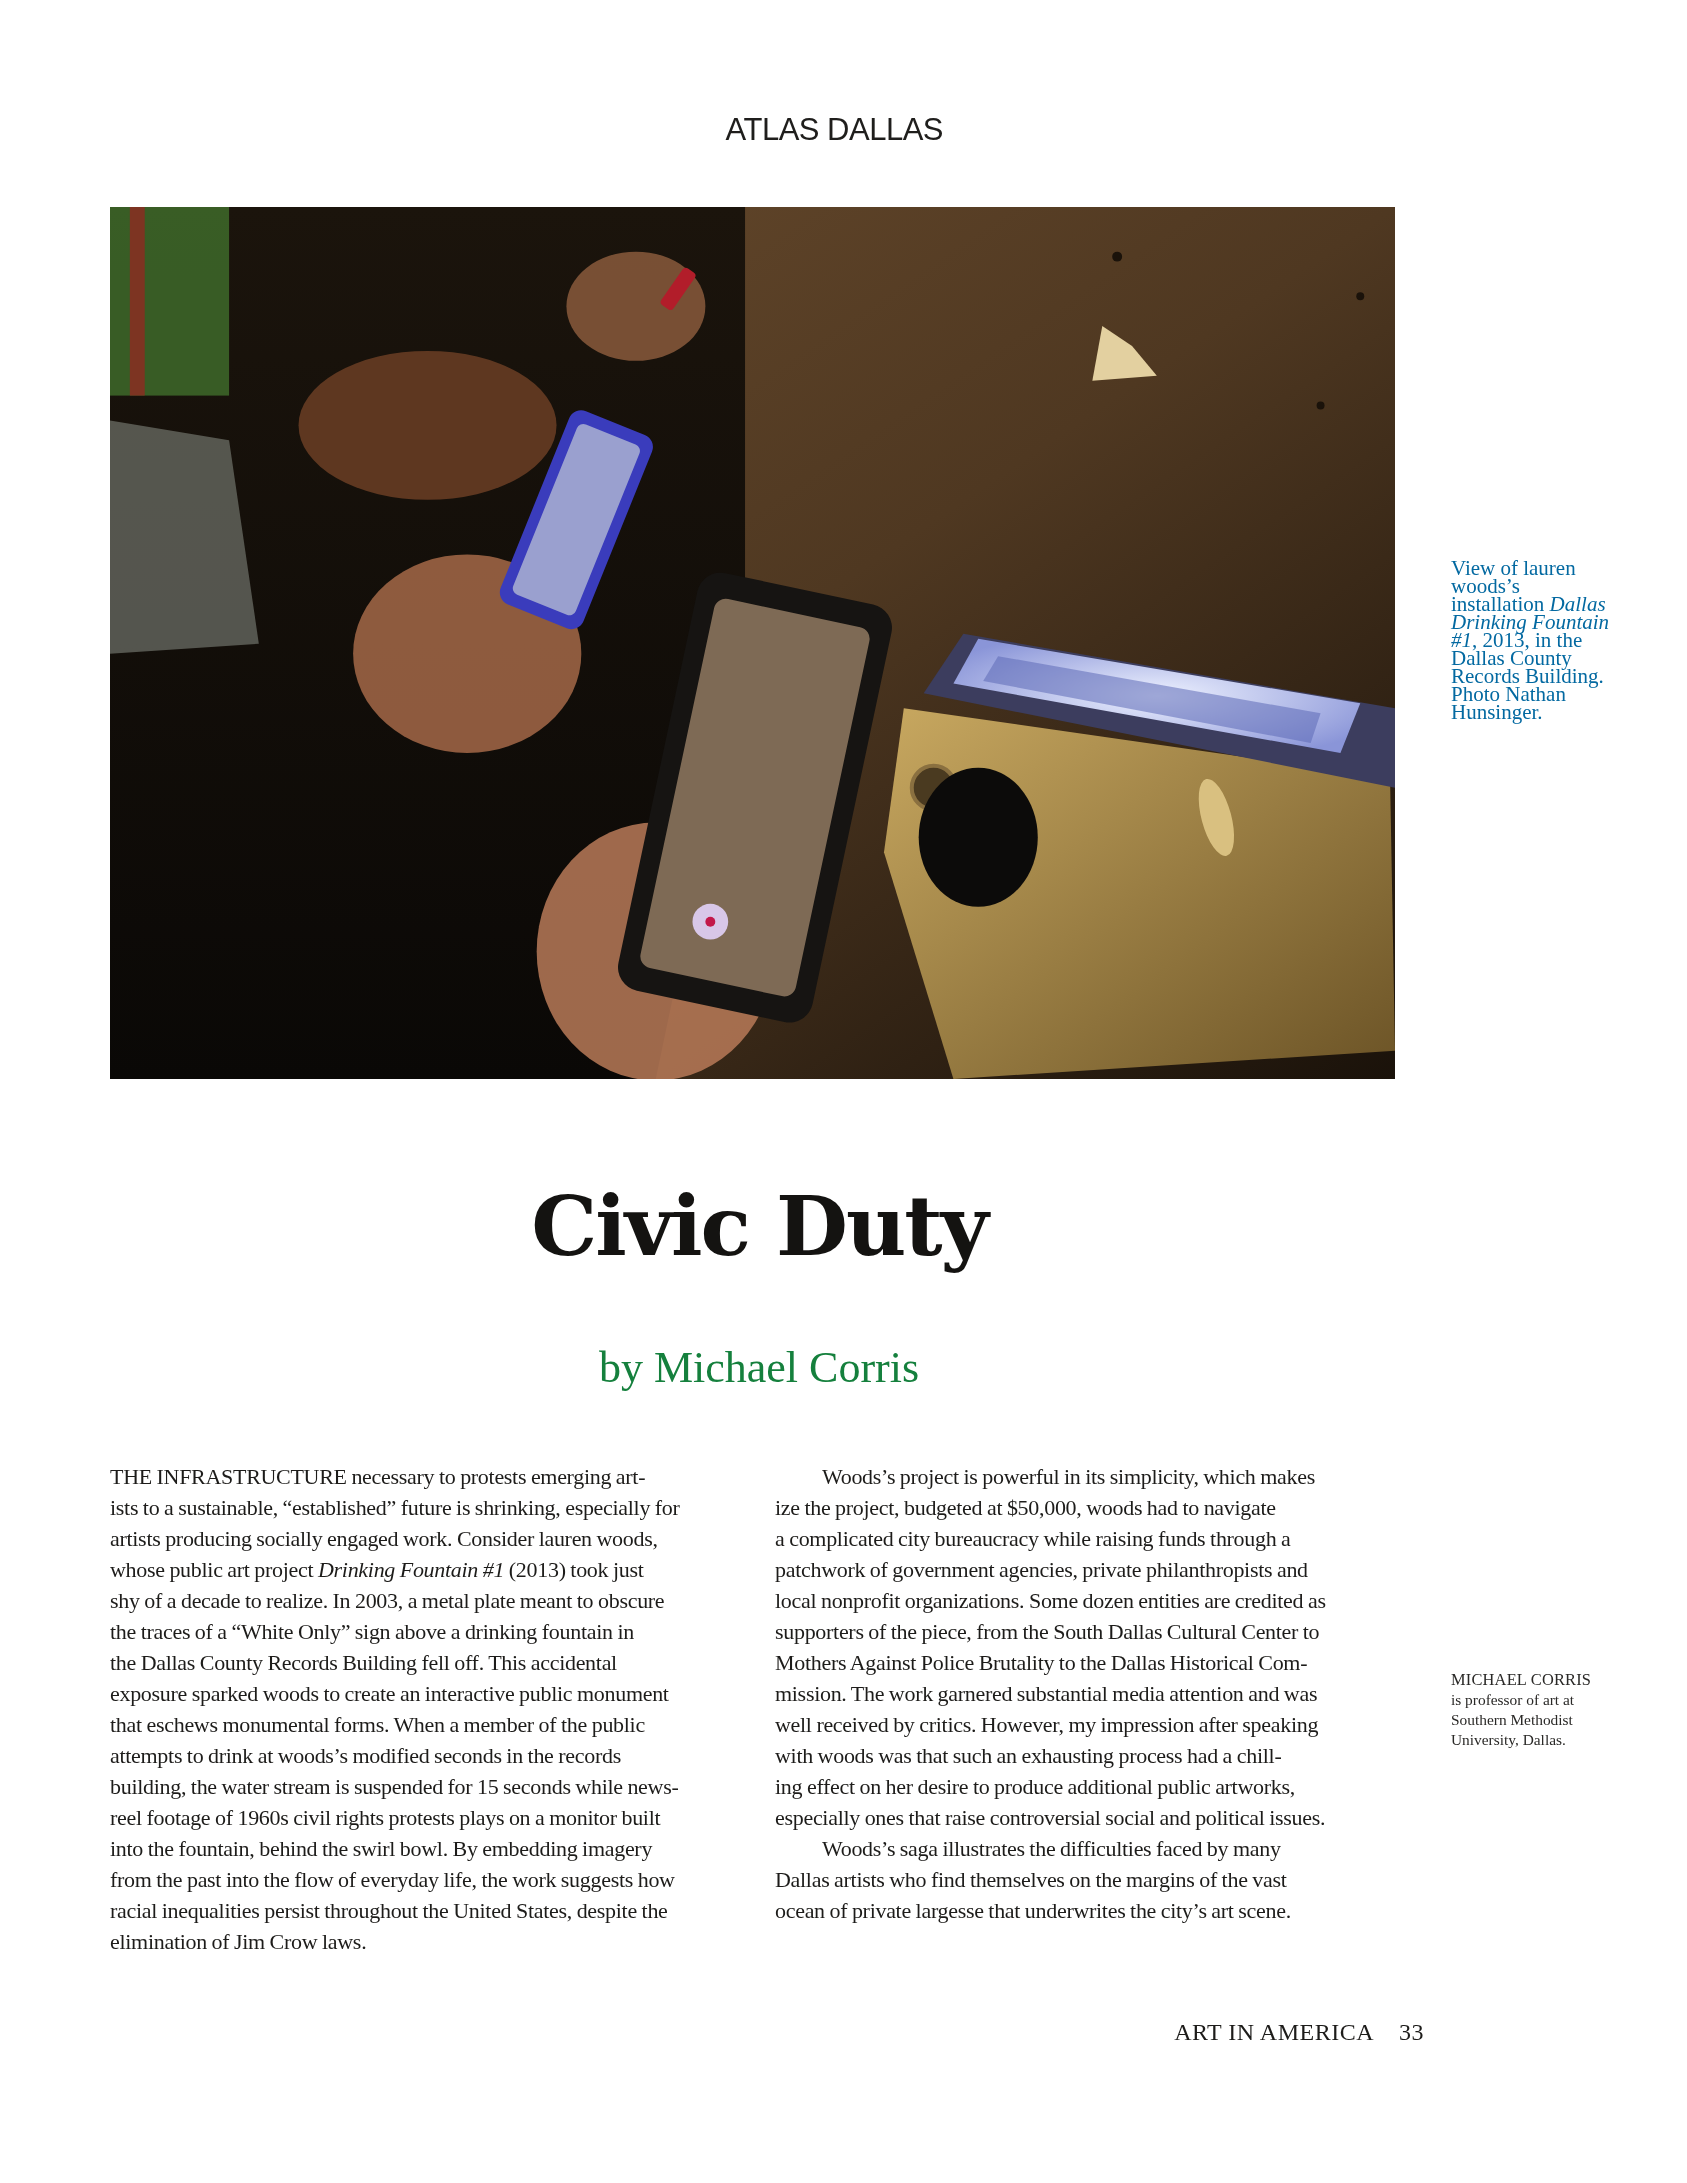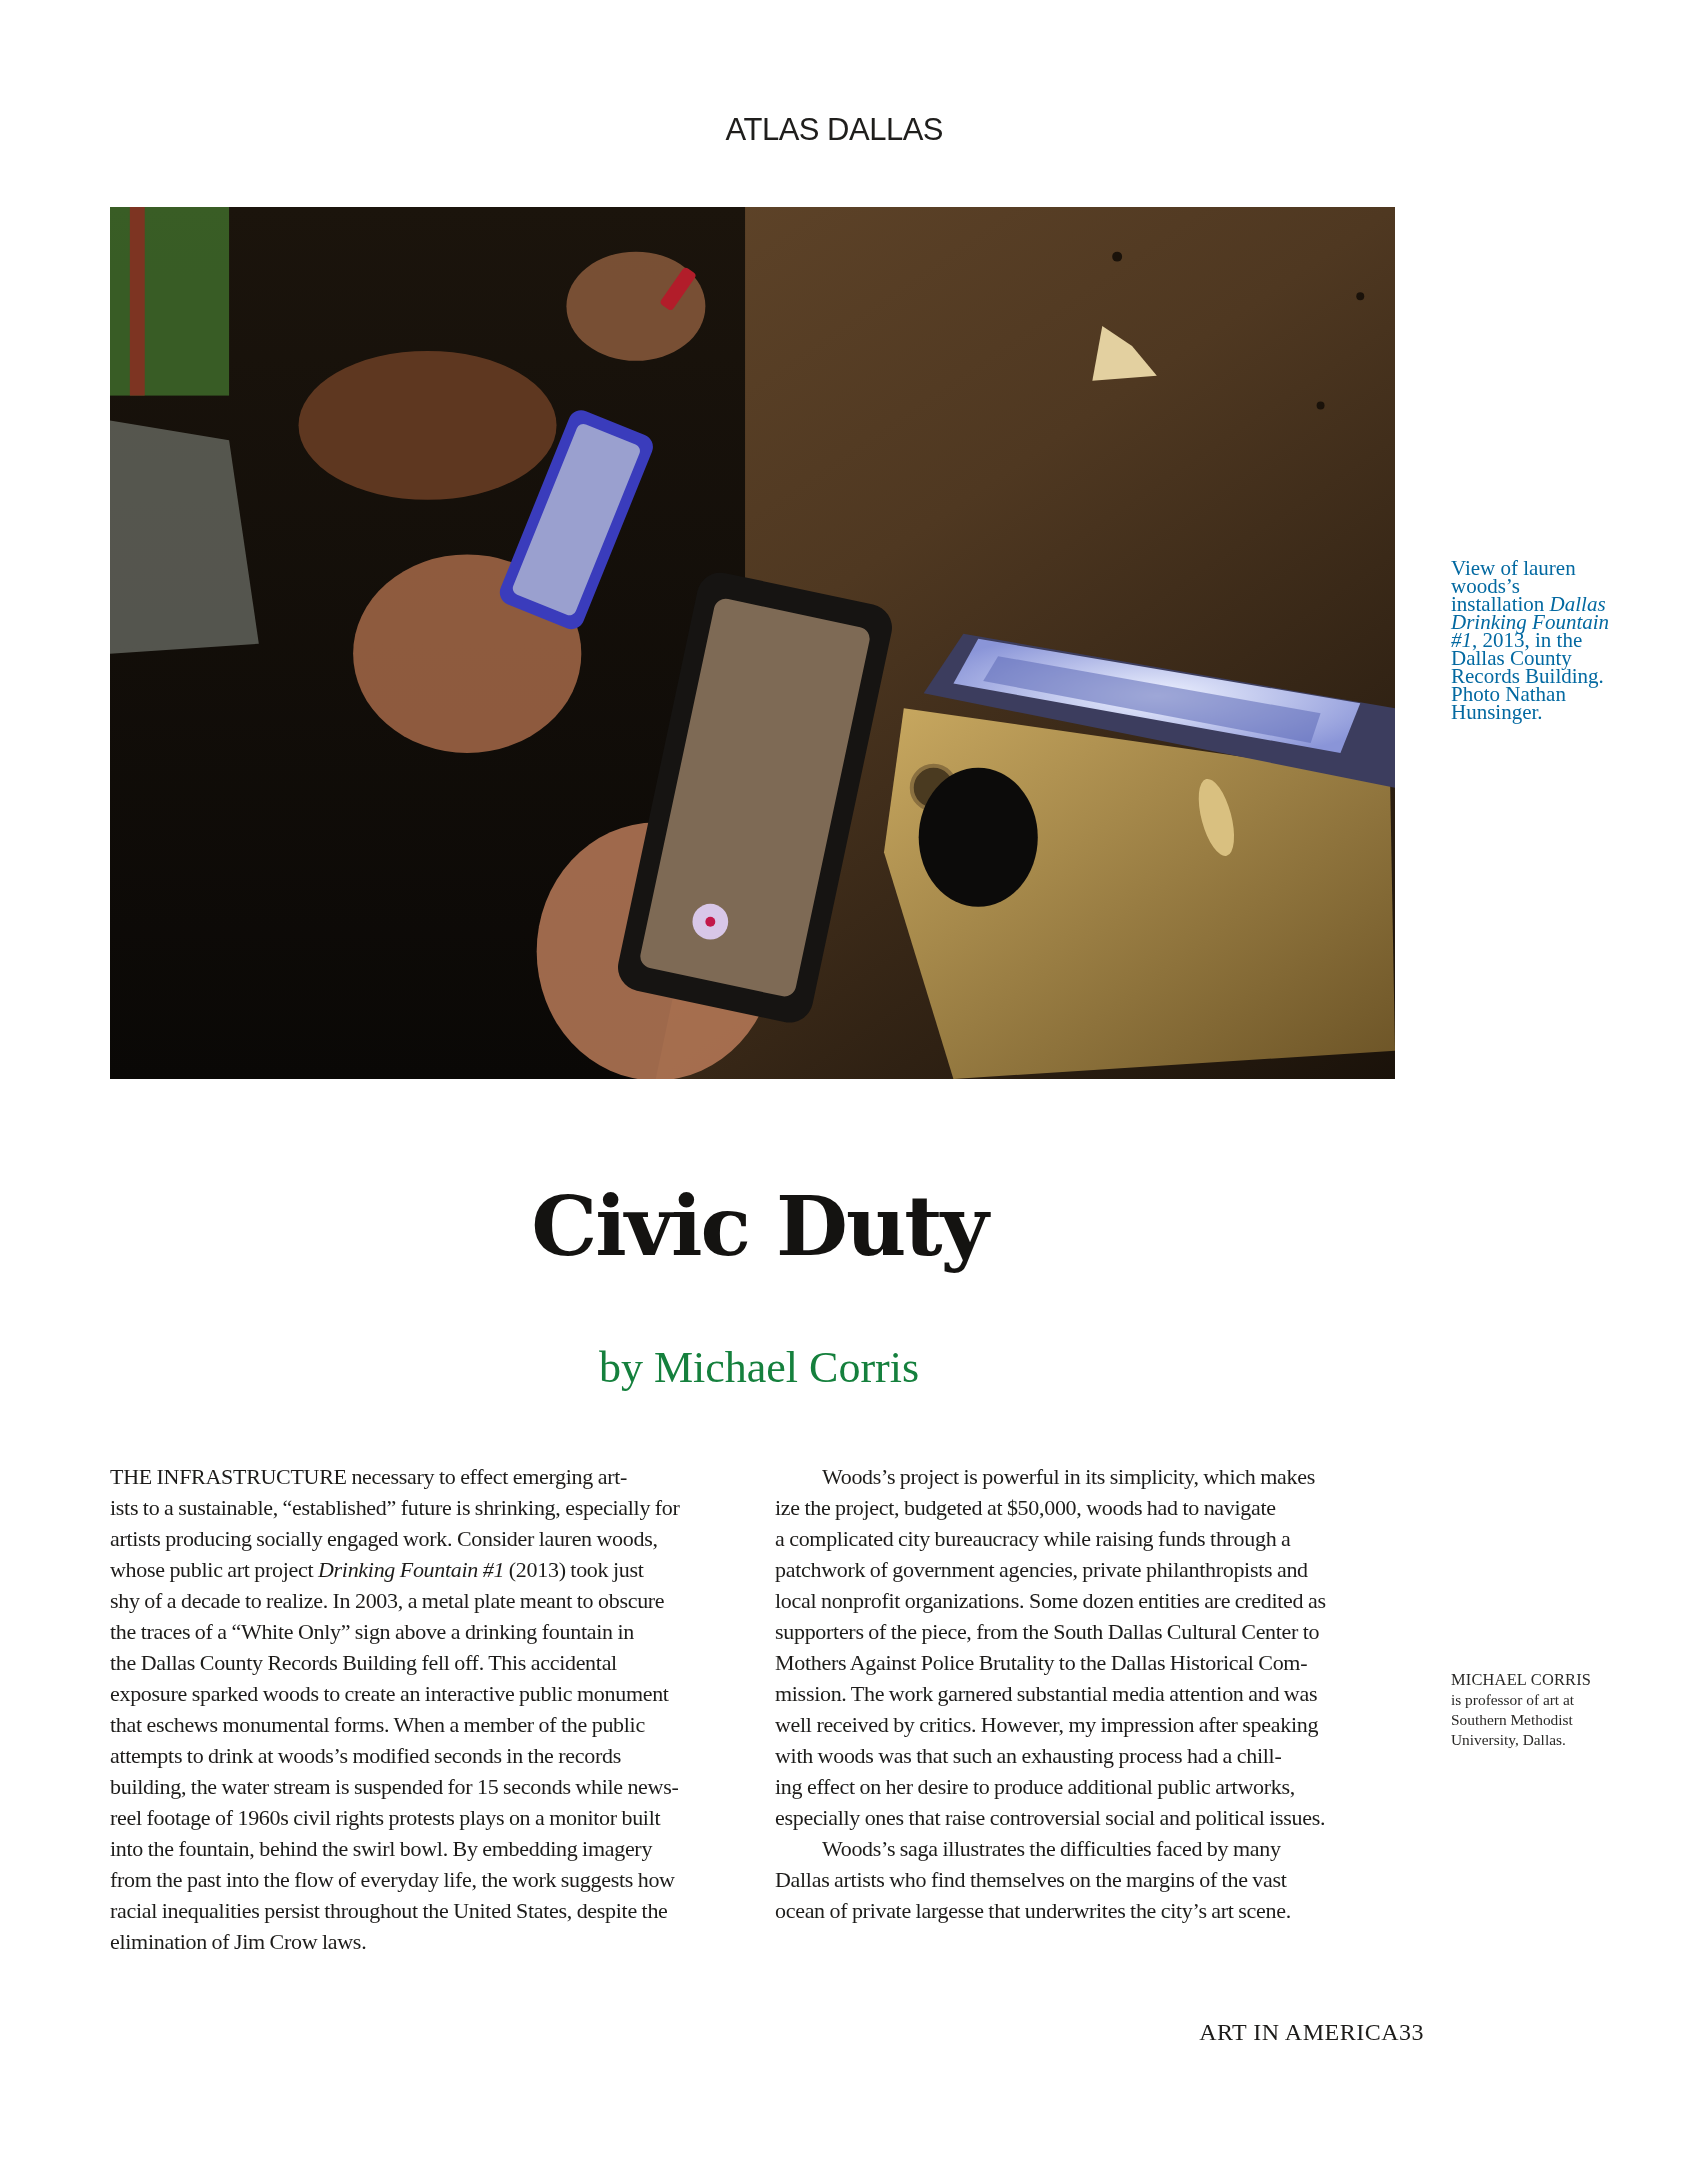--- a/index.html
+++ b/index.html
@@ -38,21 +38,21 @@
   .col i { font-style: italic; }
   .bio {
     position: absolute; left: 1451px; top: 1670px; width: 169px;
     font-family: "Liberation Serif", serif; font-size: 15.4px; line-height: 20px; color: #2a2927;
   }
   .bio .name { font-size: 16.4px; letter-spacing: 0.2px; }
   .folio {
     position: absolute; left: 1126px; top: 2019px; width: 298px; text-align: right;
     font-family: "Liberation Serif", serif; font-size: 24px; color: #1d1c1a; letter-spacing: 0.5px;
   }
-  .folio .pub { }
+  .folio .pub { margin-right: 25px; }
 </style>
 </head>
 <body>
 
 <div class="section-head">ATLAS DALLAS</div>
 
 <div class="photo">
   <svg viewBox="0 0 2590 1757" preserveAspectRatio="none">
     <defs>
       <linearGradient id="wallg" x1="0" y1="0" x2="1" y2="1">
@@ -117,21 +117,21 @@
     <rect x="1130" y="120" width="30" height="90" rx="8" transform="rotate(35 1145 165)" fill="#b21d2a"></rect>
   </svg>
 </div>
 
 <div class="caption"><span>View of lauren woods’s installation </span><i>Dallas Drinking Fountain #1</i><span>, 2013, in the Dallas County Records Building. Photo Nathan Hunsinger.</span></div>
 
 <div class="title">Civic Duty</div>
 <div class="byline">by Michael Corris</div>
 
 <div class="col col1">
-  <span class="line">THE INFRASTRUCTURE necessary to effect emerging art-</span>
+  <span class="line">THE INFRASTRUCTURE necessary to protests emerging art-</span>
   <span class="line">ists to a sustainable, “established” future is shrinking, especially for</span>
   <span class="line">artists producing socially engaged work. Consider lauren woods,</span>
   <span class="line"><span>whose public art project </span><i>Drinking Fountain #1</i><span> (2013) took just</span></span>
   <span class="line">shy of a decade to realize. In 2003, a metal plate meant to obscure</span>
   <span class="line">the traces of a “White Only” sign above a drinking fountain in</span>
   <span class="line">the Dallas County Records Building fell off. This accidental</span>
   <span class="line">exposure sparked woods to create an interactive public monument</span>
   <span class="line">that eschews monumental forms. When a member of the public</span>
   <span class="line">attempts to drink at woods’s modified seconds in the records</span>
   <span class="line">building, the water stream is suspended for 15 seconds while news-</span>

